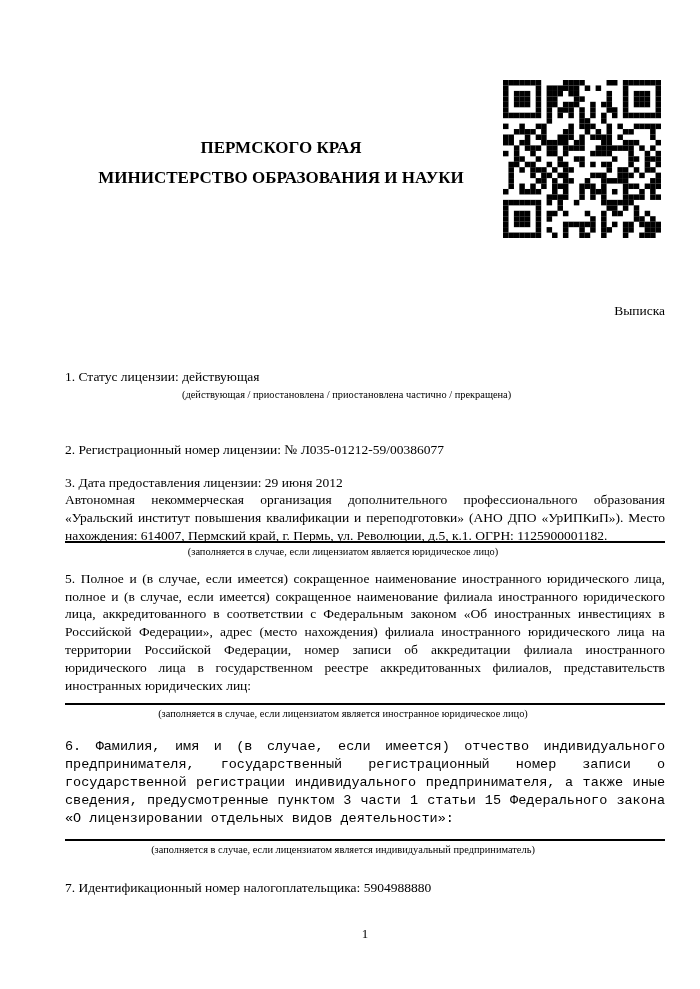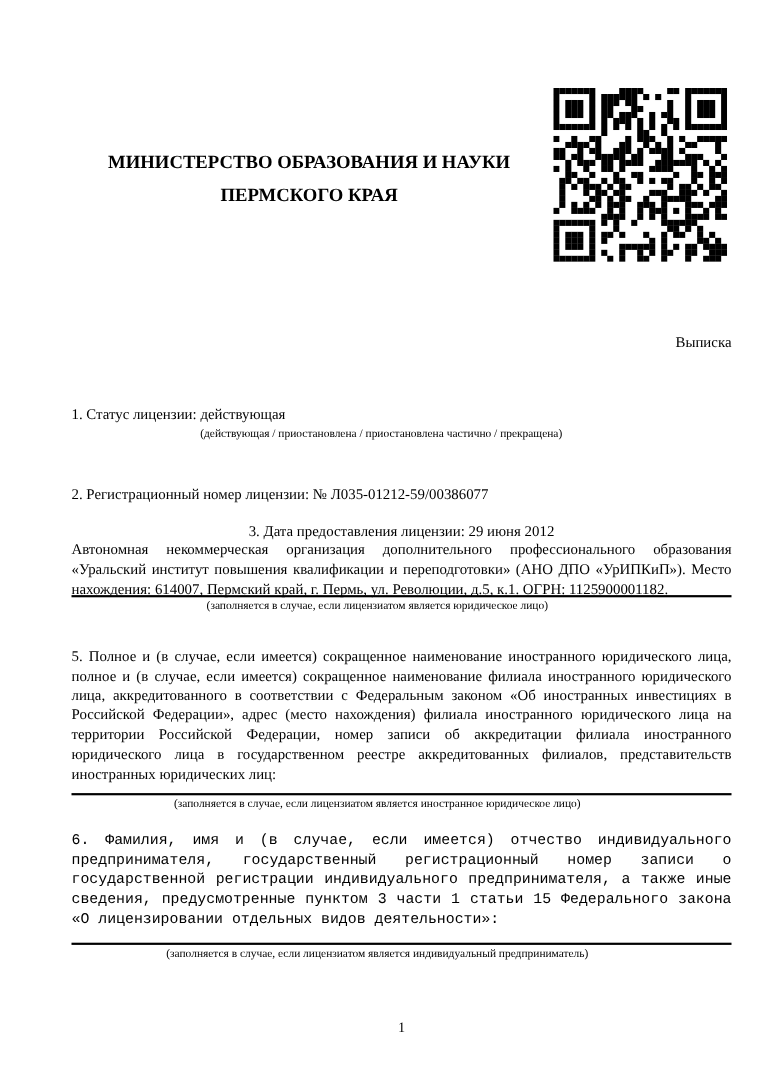--- a/index.html
+++ b/index.html
@@ -15,23 +15,23 @@
   .item{margin:0;}
   .para{margin:0;text-align:justify;}
   .subnote{font-size:10.4px;line-height:13px;}
   .subnote.indent{padding-left:117px;margin-top:2px;}
   .subnote.center{width:556px;text-align:center;margin-top:2px;}
   .rule{height:0;border-top:2px solid #000;width:600px;}
   .rule.tight{margin-top:-4px;}
   .rule.gap5{margin-top:9px;}
   .rule.gap6{margin-top:12px;}
   .m-item2{margin-top:40px;}
-  .m-item3{margin-top:15px;text-align:center;}
+  .m-item3{margin-top:15px;}
   .m-item4{margin-top:14px;}
-  .m-item5{margin-top:30px;}
+  .m-item5{margin-top:12px;}
   .m-item6{margin-top:18px;font-family:Liberation Mono, monospace;}
   .m-item7{margin-top:23px;}
   .pagenum{position:absolute;left:65px;top:926px;width:600px;text-align:center;font-size:13px;}
 </style>
 </head>
 <body>
 
 <div class="page">
 
   <div class="qr" id="qr"><svg width="158" height="158" viewBox="0 0 158 158" fill="#000">
@@ -450,22 +450,22 @@
         <rect x="76.28" y="152.55" width="5.51" height="5.51"></rect>
         <rect x="81.72" y="152.55" width="5.51" height="5.51"></rect>
         <rect x="98.07" y="152.55" width="5.51" height="5.51"></rect>
         <rect x="119.86" y="152.55" width="5.51" height="5.51"></rect>
         <rect x="136.21" y="152.55" width="5.51" height="5.51"></rect>
         <rect x="141.66" y="152.55" width="5.51" height="5.51"></rect>
         <rect x="147.10" y="152.55" width="5.51" height="5.51"></rect>
       </svg></div>
 
   <div class="issuer">
+    <div class="issuer-name">ПЕРМСКОГО КРАЯ</div>
     <div class="issuer-name">МИНИСТЕРСТВО ОБРАЗОВАНИЯ И НАУКИ</div>
-    <div class="issuer-name">ПЕРМСКОГО КРАЯ</div>
   </div>
 
   <div class="doc-title">
     <div>Выписка</div>
   </div>
 
   <div class="content">
     <div class="item">1. Статус лицензии: действующая</div>
     <div class="subnote indent">(действующая / приостановлена / приостановлена частично / прекращена)</div>
 
@@ -478,16 +478,17 @@
     <div class="subnote center">(заполняется в случае, если лицензиатом является юридическое лицо)</div>
 
     <p class="para m-item5">5. Полное и (в случае, если имеется) сокращенное наименование иностранного юридического лица, полное и (в случае, если имеется) сокращенное наименование филиала иностранного юридического лица, аккредитованного в соответствии с Федеральным законом «Об иностранных инвестициях в Российской Федерации», адрес (место нахождения) филиала иностранного юридического лица на территории Российской Федерации, номер записи об аккредитации филиала иностранного юридического лица в государственном реестре аккредитованных филиалов, представительств иностранных юридических лиц:</p>
     <div class="rule gap5"></div>
     <div class="subnote center">(заполняется в случае, если лицензиатом является иностранное юридическое лицо)</div>
 
     <p class="para m-item6">6. Фамилия, имя и (в случае, если имеется) отчество индивидуального предпринимателя, государственный регистрационный номер записи о государственной регистрации индивидуального предпринимателя, а также иные сведения, предусмотренные пунктом 3 части 1 статьи 15 Федерального закона «О лицензировании отдельных видов деятельности»:</p>
     <div class="rule gap6"></div>
     <div class="subnote center">(заполняется в случае, если лицензиатом является индивидуальный предприниматель)</div>
 
+    <div class="item m-item7">7. Идентификационный номер налогоплательщика: 5904988880</div>
   </div>
 
   <div class="pagenum">1</div>
 </div>
 
 </body></html>

